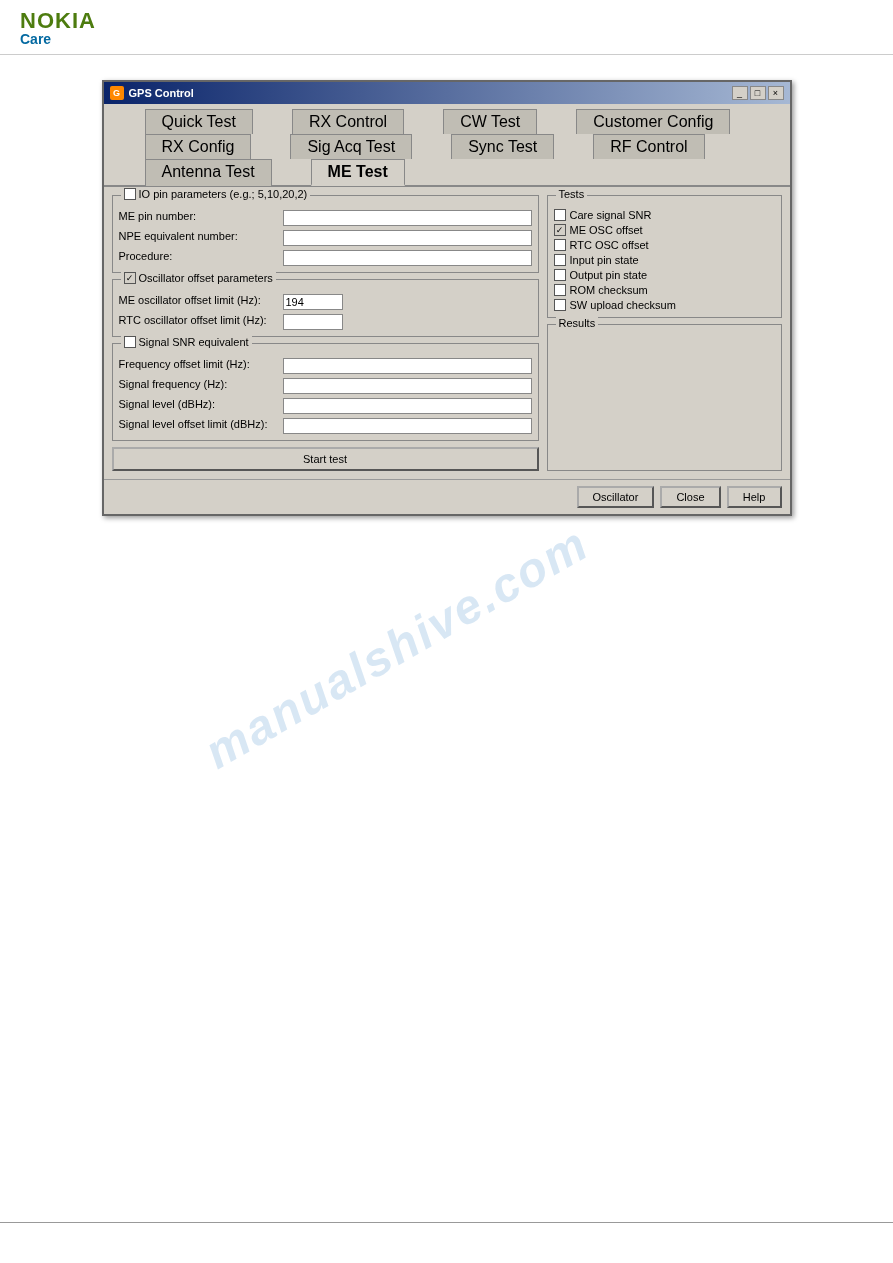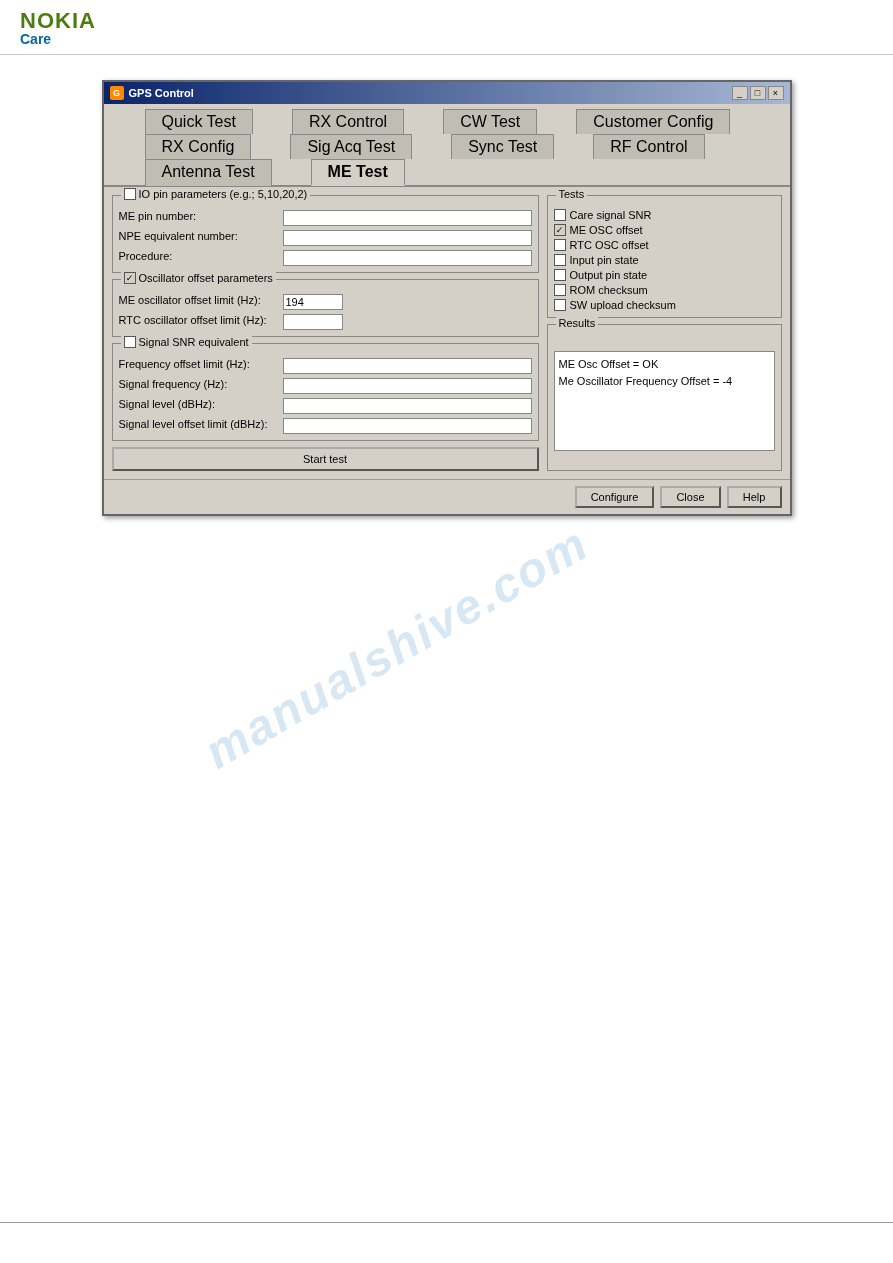--- a/index.html
+++ b/index.html
@@ -436,32 +436,28 @@
             <div class="checkbox-row">
               <div class="checkbox-box"></div>
               <span>SW upload checksum</span>
             </div>
           </div>
 
           <div class="group-box" style="padding-top: 26px; flex: 1;">
             <div class="group-box-legend">
               <span>Results</span>
             </div>
-            <div class="results-box">
-              <div>ME Osc Offset = OK</div>
-              <div>Me Oscillator Frequency Offset = -4</div>
-            </div>
           </div>
 
         </div>
       </div>
     </div>
 
     <div class="dialog-footer">
-      <button class="footer-btn">Configure</button>
+      <button class="footer-btn">Oscillator</button>
       <button class="footer-btn">Close</button>
       <button class="footer-btn">Help</button>
     </div>
 
   </div>
 </div>
 
 <div class="page-footer"></div>
 
 </body></html>

